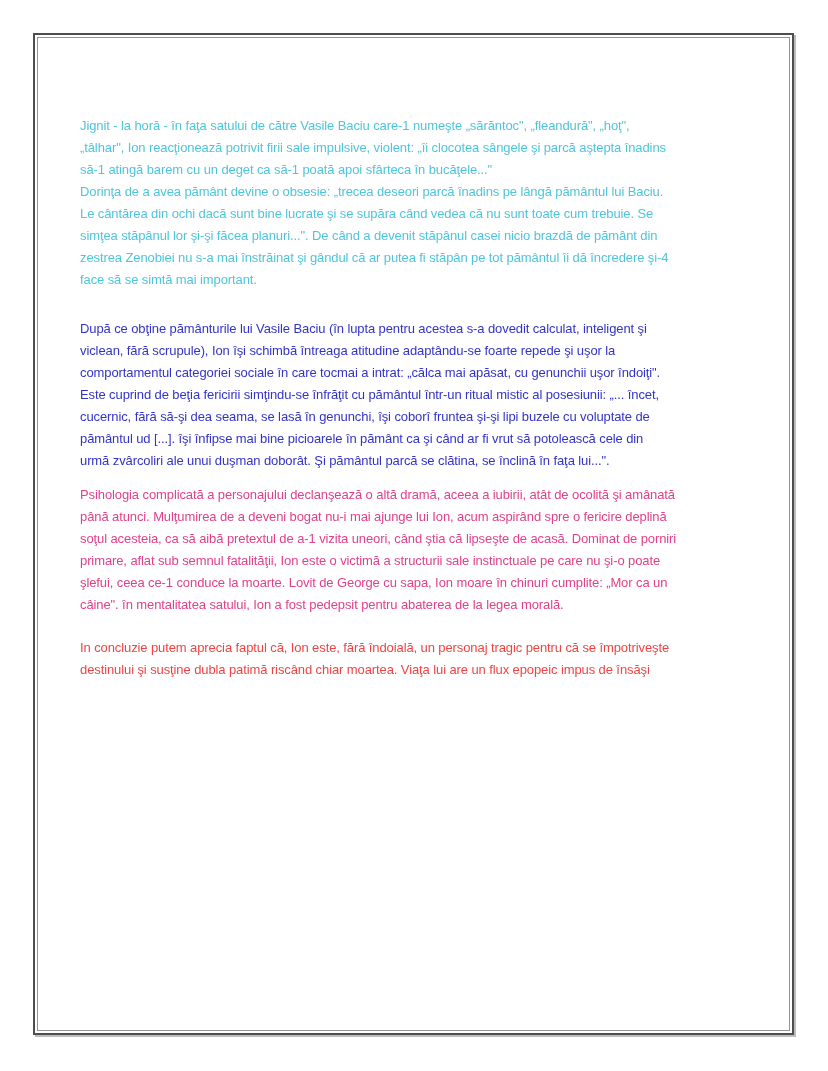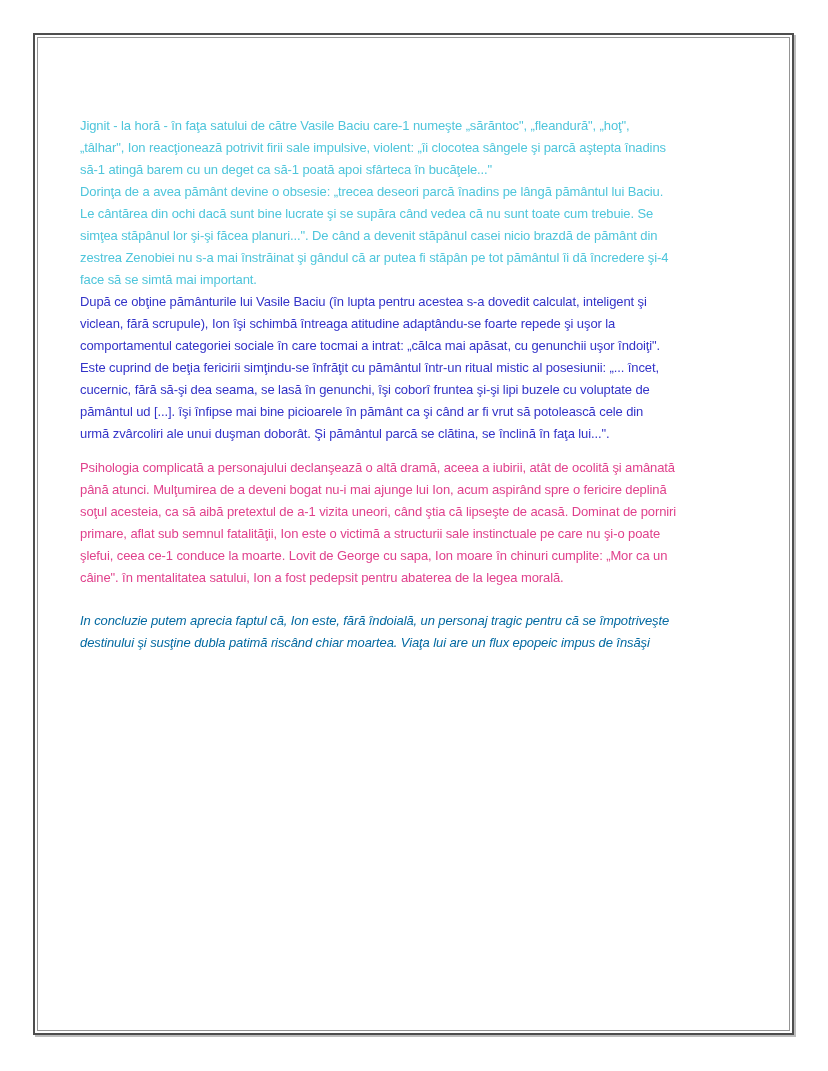--- a/index.html
+++ b/index.html
@@ -39,21 +39,21 @@
     margin: 0;
     font-size: 13px;
     line-height: 22px;
     letter-spacing: -0.1px;
     font-weight: 400;
   }
   .para .line {
     white-space: nowrap;
     height: 22px;
   }
-  .para-gap-0 { }
+  .para-gap-0 { margin-bottom: 27px; }
   .para-gap-1 { margin-bottom: 12px; }
   .para-gap-2 { margin-bottom: 21px; }
   .para-gap-3 { margin-bottom: 0; }
 </style>
 </head>
 <body>
 
 <div class="page-frame">
   <div class="page-frame-inner"></div>
 </div>
@@ -79,17 +79,17 @@
       <div class="line">urmă zvârcoliri ale unui duşman doborât. Şi pământul parcă se clătina, se înclină în faţa lui...".</div>
     </div>
     <div class="para para-gap-2" style="color: rgb(224, 65, 140);">
       <div class="line">Psihologia complicată a personajului declanşează o altă dramă, aceea a iubirii, atât de ocolită şi amânată</div>
       <div class="line">până atunci. Mulţumirea de a deveni bogat nu-i mai ajunge lui Ion, acum aspirând spre o fericire deplină</div>
       <div class="line">soţul acesteia, ca să aibă pretextul de a-1 vizita uneori, când ştia că lipseşte de acasă. Dominat de porniri</div>
       <div class="line">primare, aflat sub semnul fatalităţii, Ion este o victimă a structurii sale instinctuale pe care nu şi-o poate</div>
       <div class="line">şlefui, ceea ce-1 conduce la moarte. Lovit de George cu sapa, Ion moare în chinuri cumplite: „Mor ca un</div>
       <div class="line">câine". în mentalitatea satului, Ion a fost pedepsit pentru abaterea de la legea morală.</div>
     </div>
-    <div class="para para-gap-3" style="color: #0369a1; font-style: italic;">
+    <div class="para para-gap-3" style="color: #ef4444;">
       <div class="line">In concluzie putem aprecia faptul că, Ion este, fără îndoială, un personaj tragic pentru că se împotriveşte</div>
       <div class="line">destinului şi susţine dubla patimă riscând chiar moartea. Viaţa lui are un flux epopeic impus de însăşi</div>
     </div>
   </div>
 
 </body></html>

